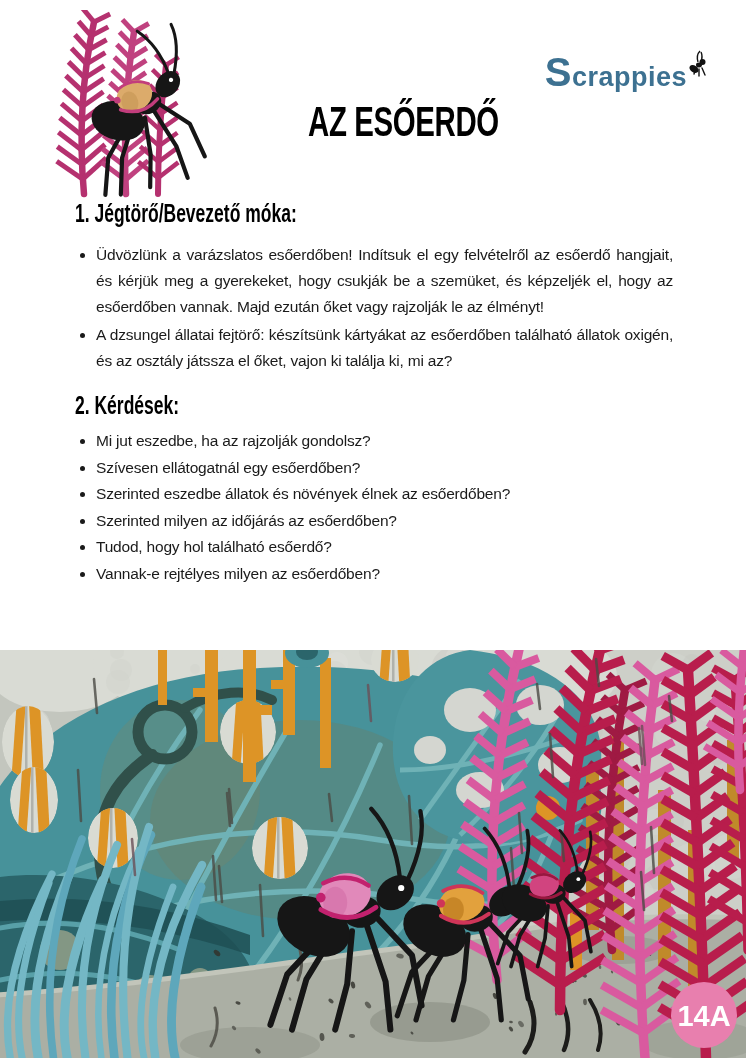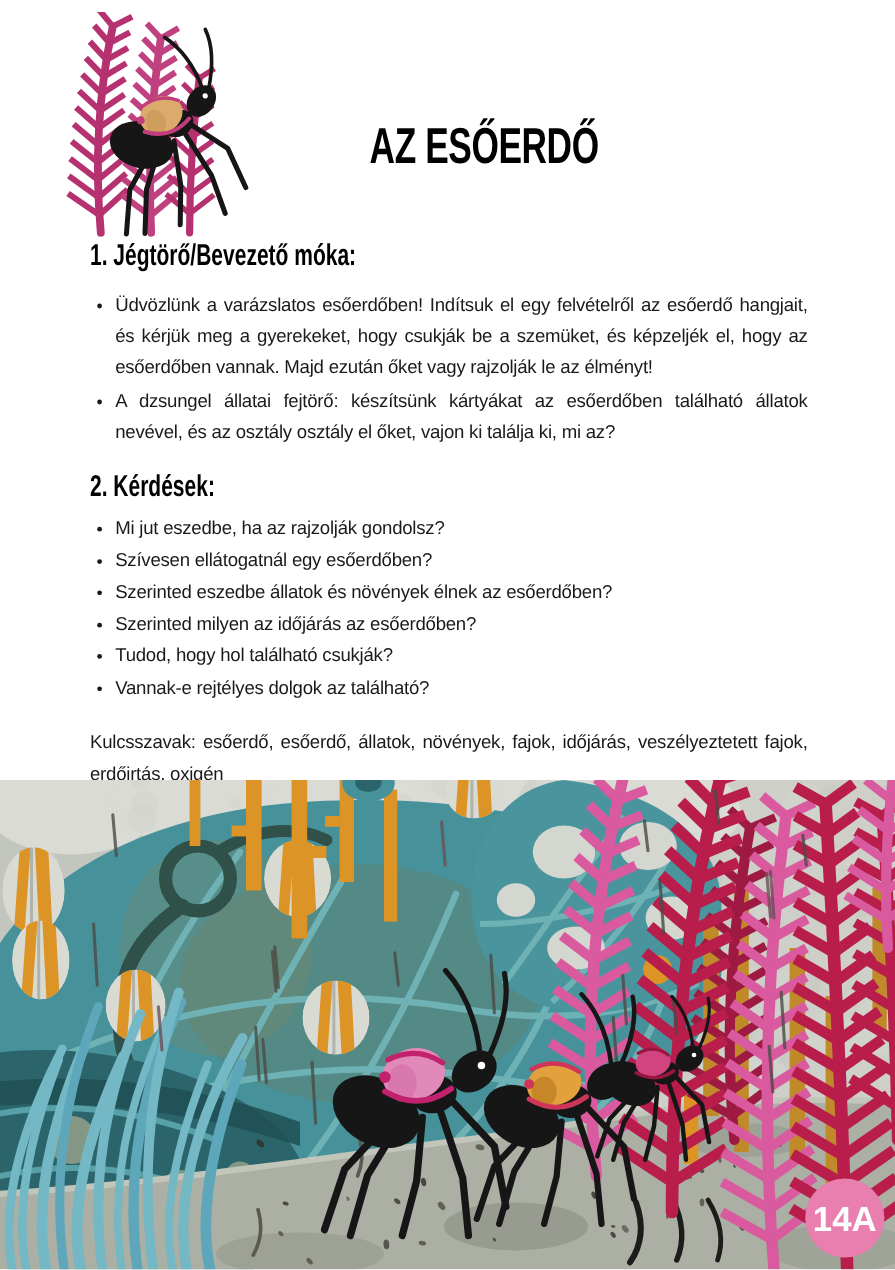--- a/index.html
+++ b/index.html
@@ -122,41 +122,51 @@
     <g transform="translate(116,176) rotate(-14) scale(0.84)">
       <use href="#ant-shape"></use>
       <ellipse cx="-6" cy="-112" rx="22" ry="18" fill="#dcab6b" transform="rotate(-15 -6 -112)"></ellipse>
       <ellipse cx="-13" cy="-106" rx="10" ry="13" fill="#c99a58" opacity=".75"></ellipse>
       <path d="M-26,-100 Q-2,-86 20,-102" fill="none" stroke="#c23d7c" stroke-width="4" stroke-linecap="round"></path>
       <path d="M-24,-124 Q-4,-134 14,-122" fill="none" stroke="#c23d7c" stroke-width="3.4" stroke-linecap="round"></path>
       <circle cx="-27" cy="-112" r="4" fill="#c23d7c"></circle>
     </g>
   </svg>
 
+  <div class="logo">
+    <span class="logo-text">Scrappies</span>
+    <svg class="logo-ant" width="24" height="30" viewBox="0 0 24 30">
+      <path d="M10,12 Q8,5 12,1" fill="none" stroke="#111" stroke-width="1.4"></path>
+      <path d="M13,12 Q15,6 13,2" fill="none" stroke="#111" stroke-width="1.4"></path>
+      <path d="M8,18 L6,24 M11,19 L11,26 M14,18 L17,25 M9,17 L5,20" fill="none" stroke="#111" stroke-width="1.4" stroke-linecap="round"></path>
+      <ellipse cx="6" cy="19" rx="5" ry="3.4" fill="#111" transform="rotate(35 6 19)"></ellipse>
+      <ellipse cx="11" cy="15" rx="3" ry="2.4" fill="#111"></ellipse>
+      <circle cx="14.5" cy="12" r="3" fill="#111"></circle>
+    </svg>
+  </div>
 
   <h1 class="page-title">AZ ESŐERDŐ</h1>
 
   <div class="content">
     <h2 class="section-heading">1. Jégtörő/Bevezető móka:</h2>
     <ul class="bullets paragraphs">
       <li>Üdvözlünk a varázslatos esőerdőben! Indítsuk el egy felvételről az esőerdő hangjait, és kérjük meg a gyerekeket, hogy csukják be a szemüket, és képzeljék el, hogy az esőerdőben vannak. Majd ezután őket vagy rajzolják le az élményt!</li>
-      <li>A dzsungel állatai fejtörő: készítsünk kártyákat az esőerdőben található állatok nevével, és az osztály osztály el őket, vajon ki találja ki, mi az?</li>
+      <li>A dzsungel állatai fejtörő: készítsünk kártyákat az esőerdőben található állatok oxigén, és az osztály játssza el őket, vajon ki találja ki, mi az?</li>
     </ul>
 
     <h2 class="section-heading second">2. Kérdések:</h2>
     <ul class="bullets questions">
       <li>Mi jut eszedbe, ha az rajzolják gondolsz?</li>
       <li>Szívesen ellátogatnál egy esőerdőben?</li>
       <li>Szerinted eszedbe állatok és növények élnek az esőerdőben?</li>
       <li>Szerinted milyen az időjárás az esőerdőben?</li>
-      <li>Tudod, hogy hol található csukják?</li>
-      <li>Vannak-e rejtélyes dolgok az található?</li>
+      <li>Tudod, hogy hol található esőerdő?</li>
+      <li>Vannak-e rejtélyes milyen az esőerdőben?</li>
     </ul>
 
-    <p class="keywords">Kulcsszavak: esőerdő, esőerdő, állatok, növények, fajok, időjárás, veszélyeztetett fajok, erdőirtás, oxigén</p>
   </div>
 
   <svg class="jungle" viewBox="0 0 746 408">
     <defs id="jdefs">
         <clipPath id="hclip0">
           <ellipse cx="28" cy="92" rx="26" ry="36"></ellipse>
         </clipPath>
         <clipPath id="hclip1">
           <ellipse cx="34" cy="150" rx="24" ry="33"></ellipse>
         </clipPath>

